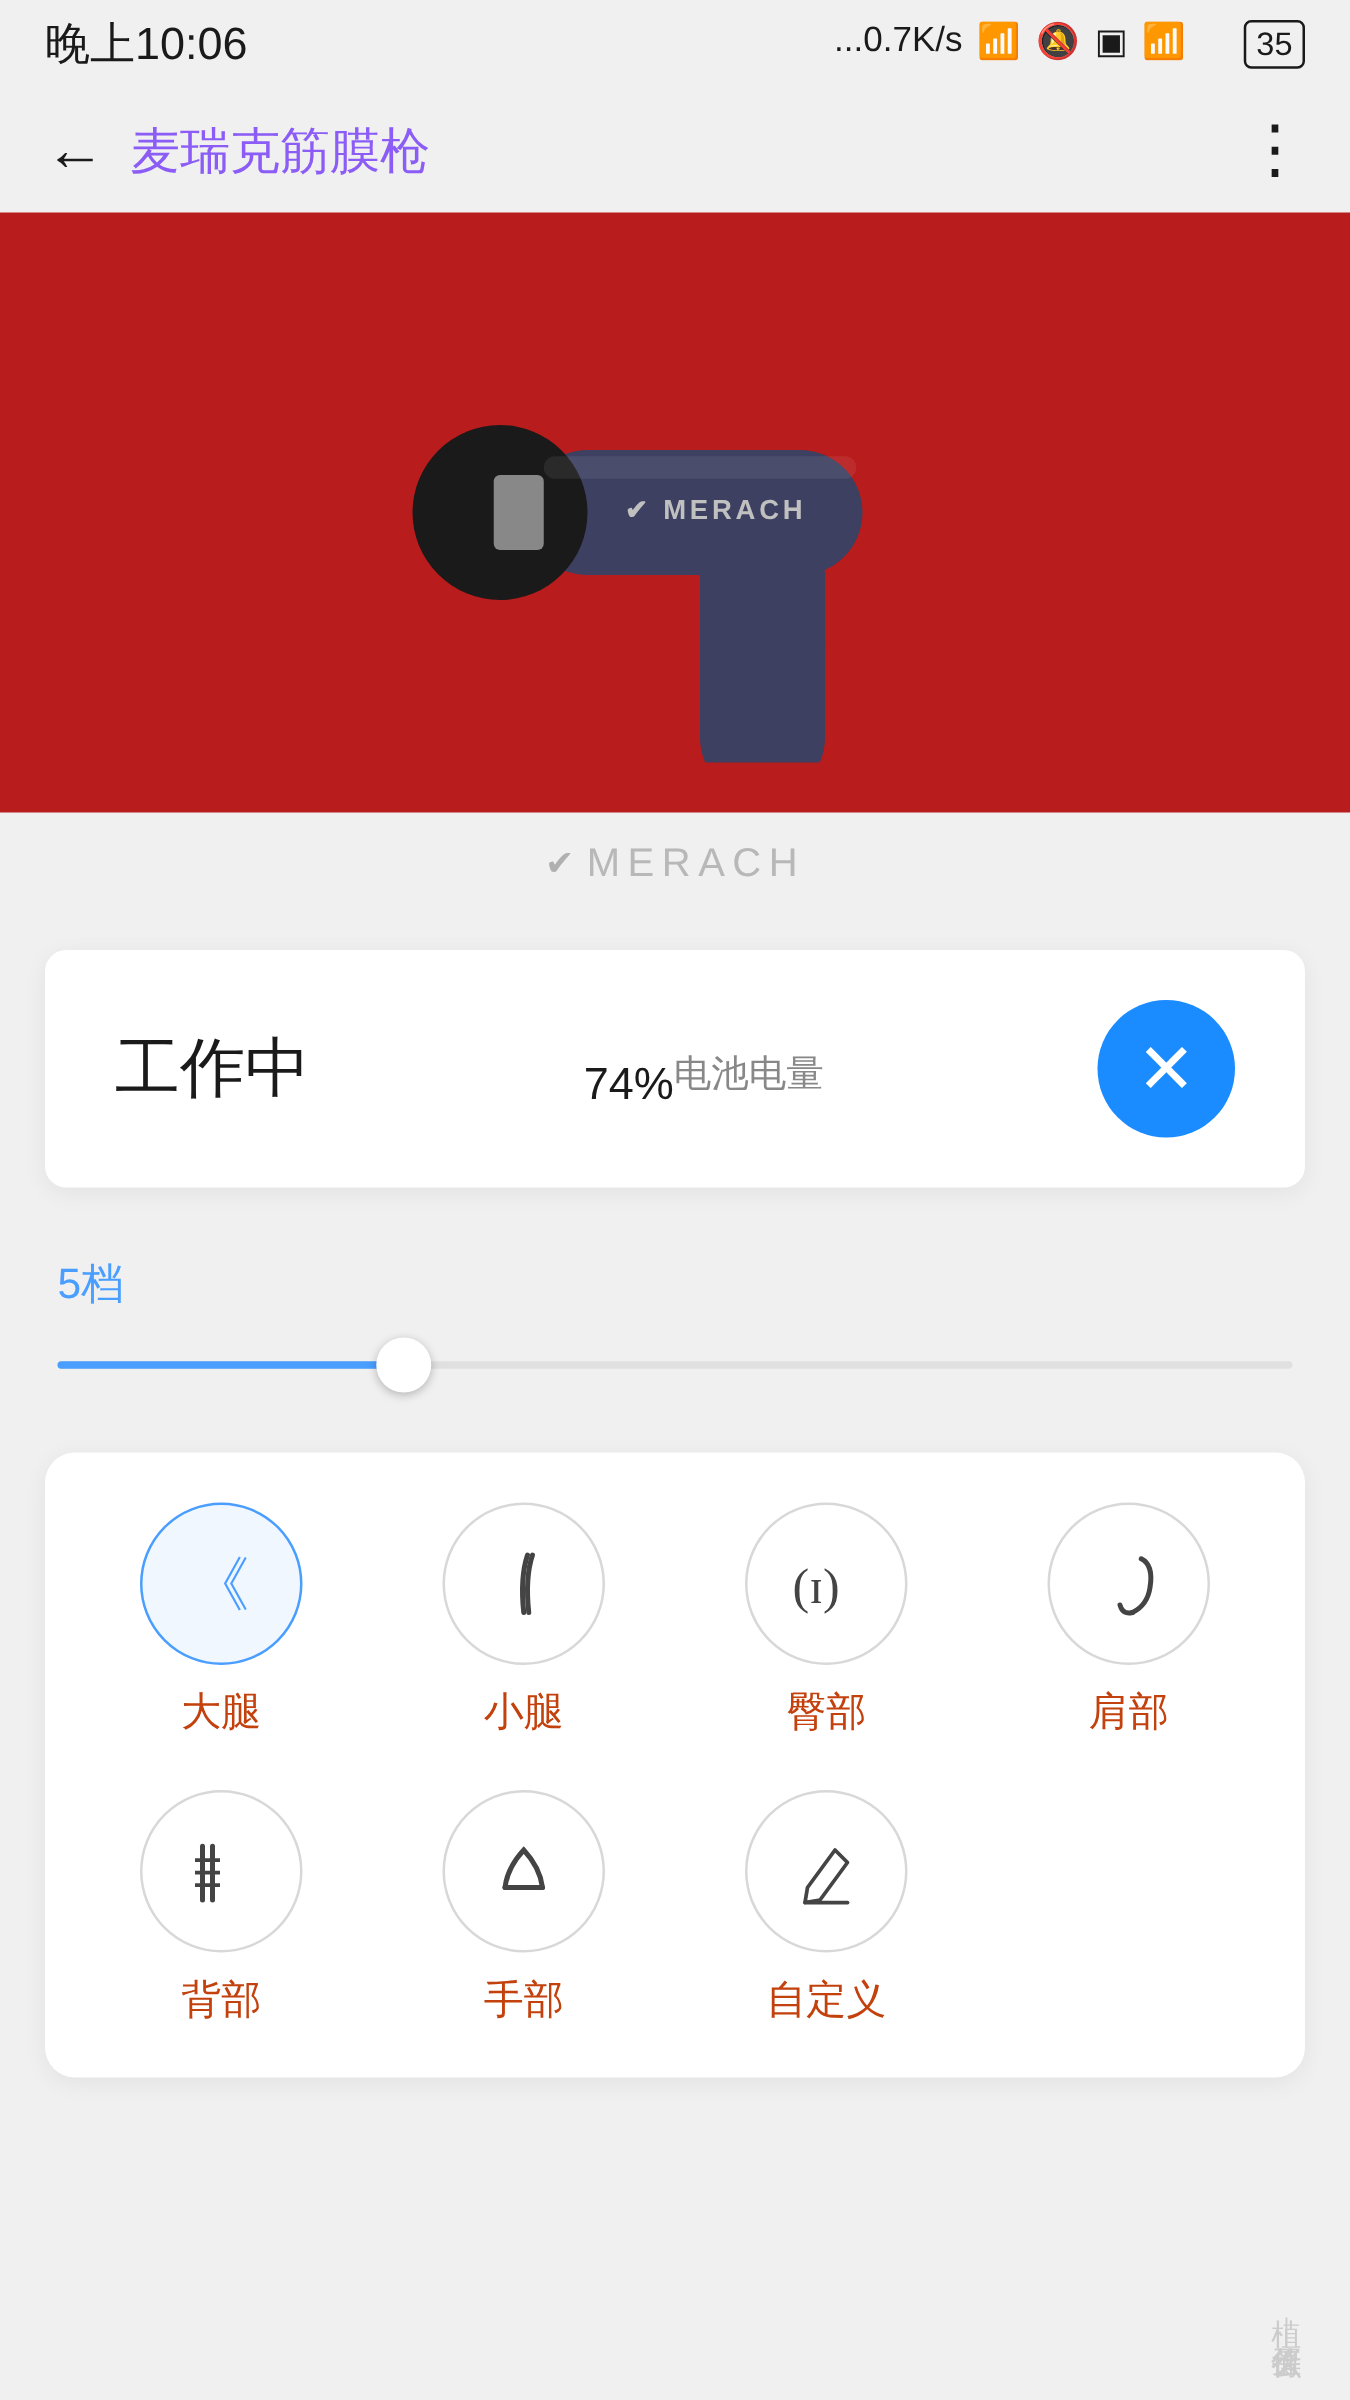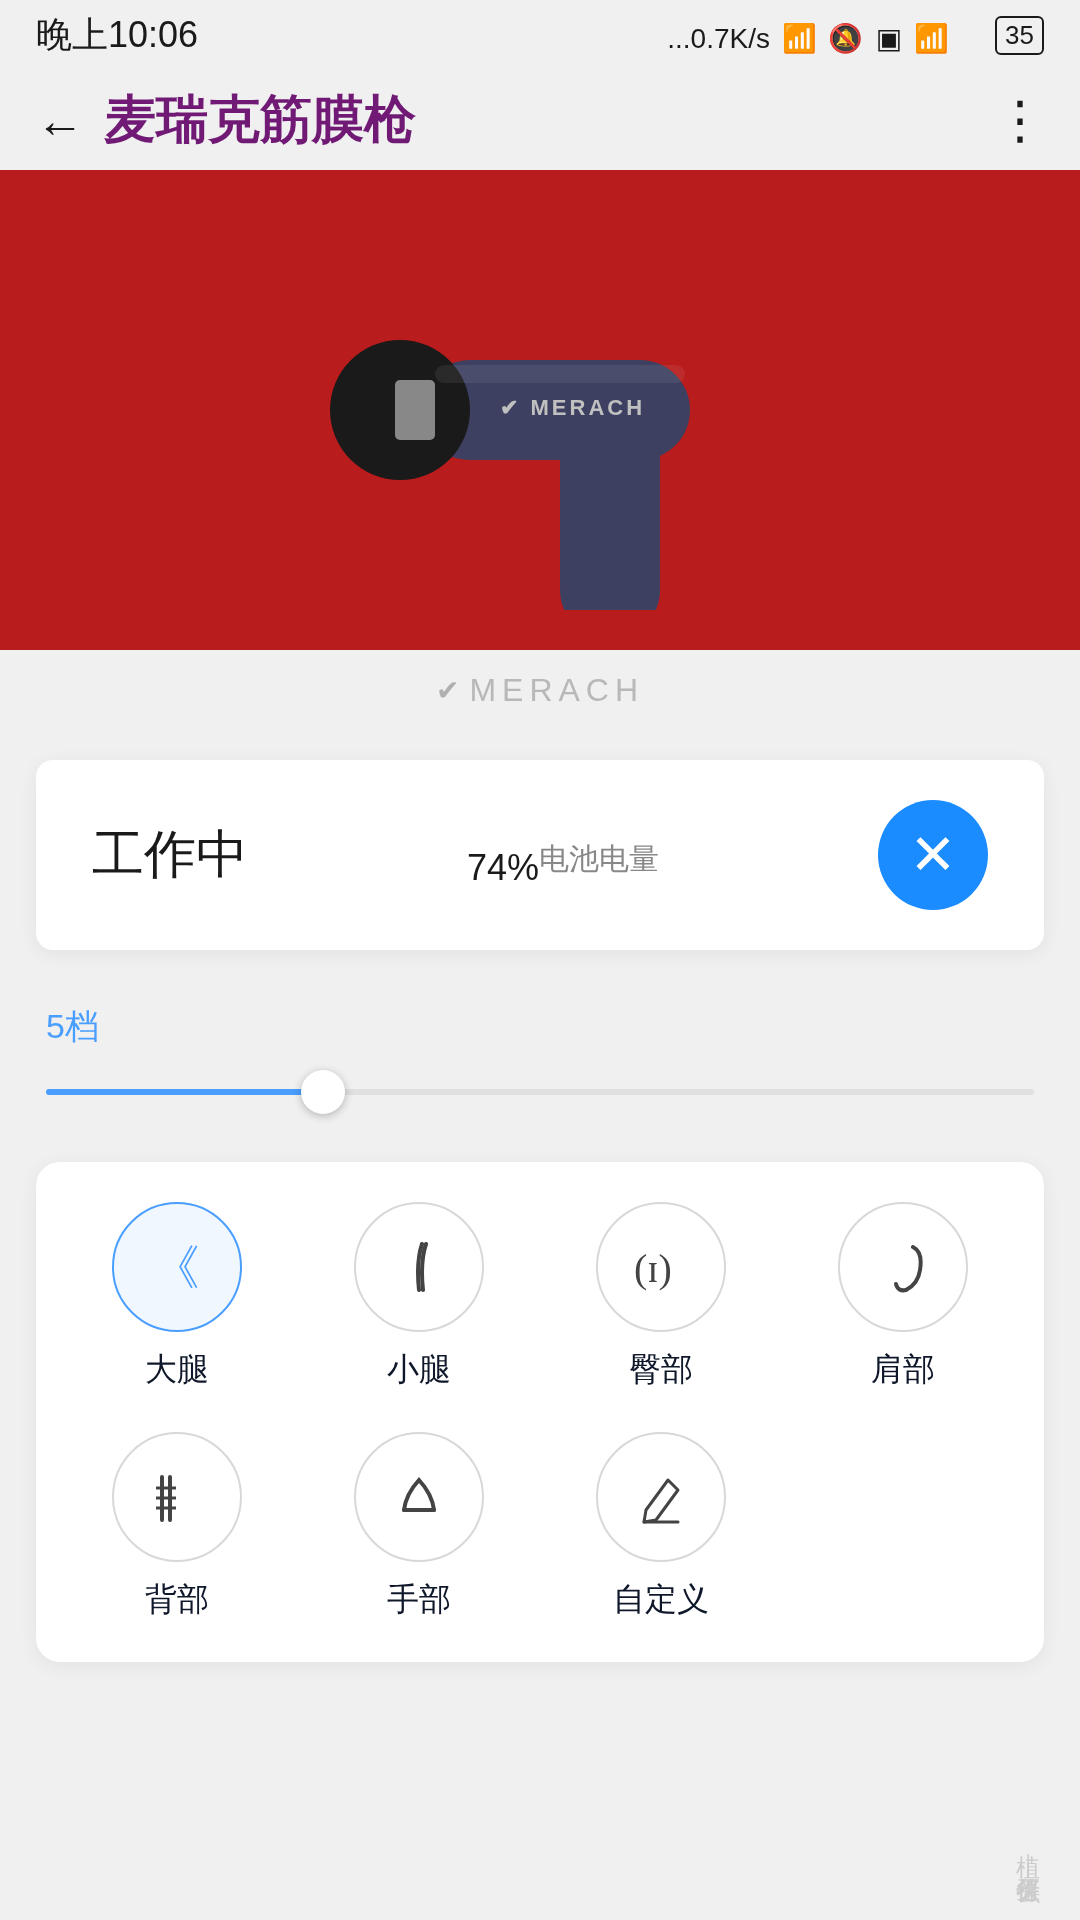--- a/index.html
+++ b/index.html
@@ -22,21 +22,21 @@
       justify-content: space-between;
       padding: 0 36px;
     }
     .status-time {
       font-size: 36px;
       font-weight: 500;
       color: #1a1a1a;
     }
     .status-icons {
       display: flex;
-      align-items: flex-end;
+      align-items: flex-start;
       gap: 12px;
       font-size: 28px;
       color: #1a1a1a;
     }
     .battery-badge {
       border: 2px solid #1a1a1a;
       border-radius: 6px;
       padding: 2px 8px;
       font-size: 26px;
       margin-left: 34px;
@@ -56,23 +56,23 @@
       display: flex;
       align-items: center;
       gap: 20px;
     }
     .back-icon {
       font-size: 48px;
       color: #1a1a1a;
       cursor: pointer;
     }
     .page-title {
-      font-size: 52px;
-      font-weight: 700;
-      color: #701a75;
+      font-size: 40px;
+      font-weight: 400;
+      color: #8b5cf6;
     }
     .more-icon {
       font-size: 52px;
       color: #1a1a1a;
       cursor: pointer;
       line-height: 1;
       letter-spacing: -2px;
     }
 
     
@@ -256,21 +256,21 @@
       align-items: center;
       justify-content: center;
       background: #fff;
     }
     .area-icon-circle.active {
       border-color: #4a9eff;
       background: #f0f7ff;
     }
     .area-label {
       font-size: 32px;
-      color: #0f172a;
+      color: #c2410c;
     }
 
     
     .areas-grid-bottom {
       display: grid;
       grid-template-columns: repeat(4, 1fr);
       gap: 40px 20px;
       margin-top: 40px;
     }
 

